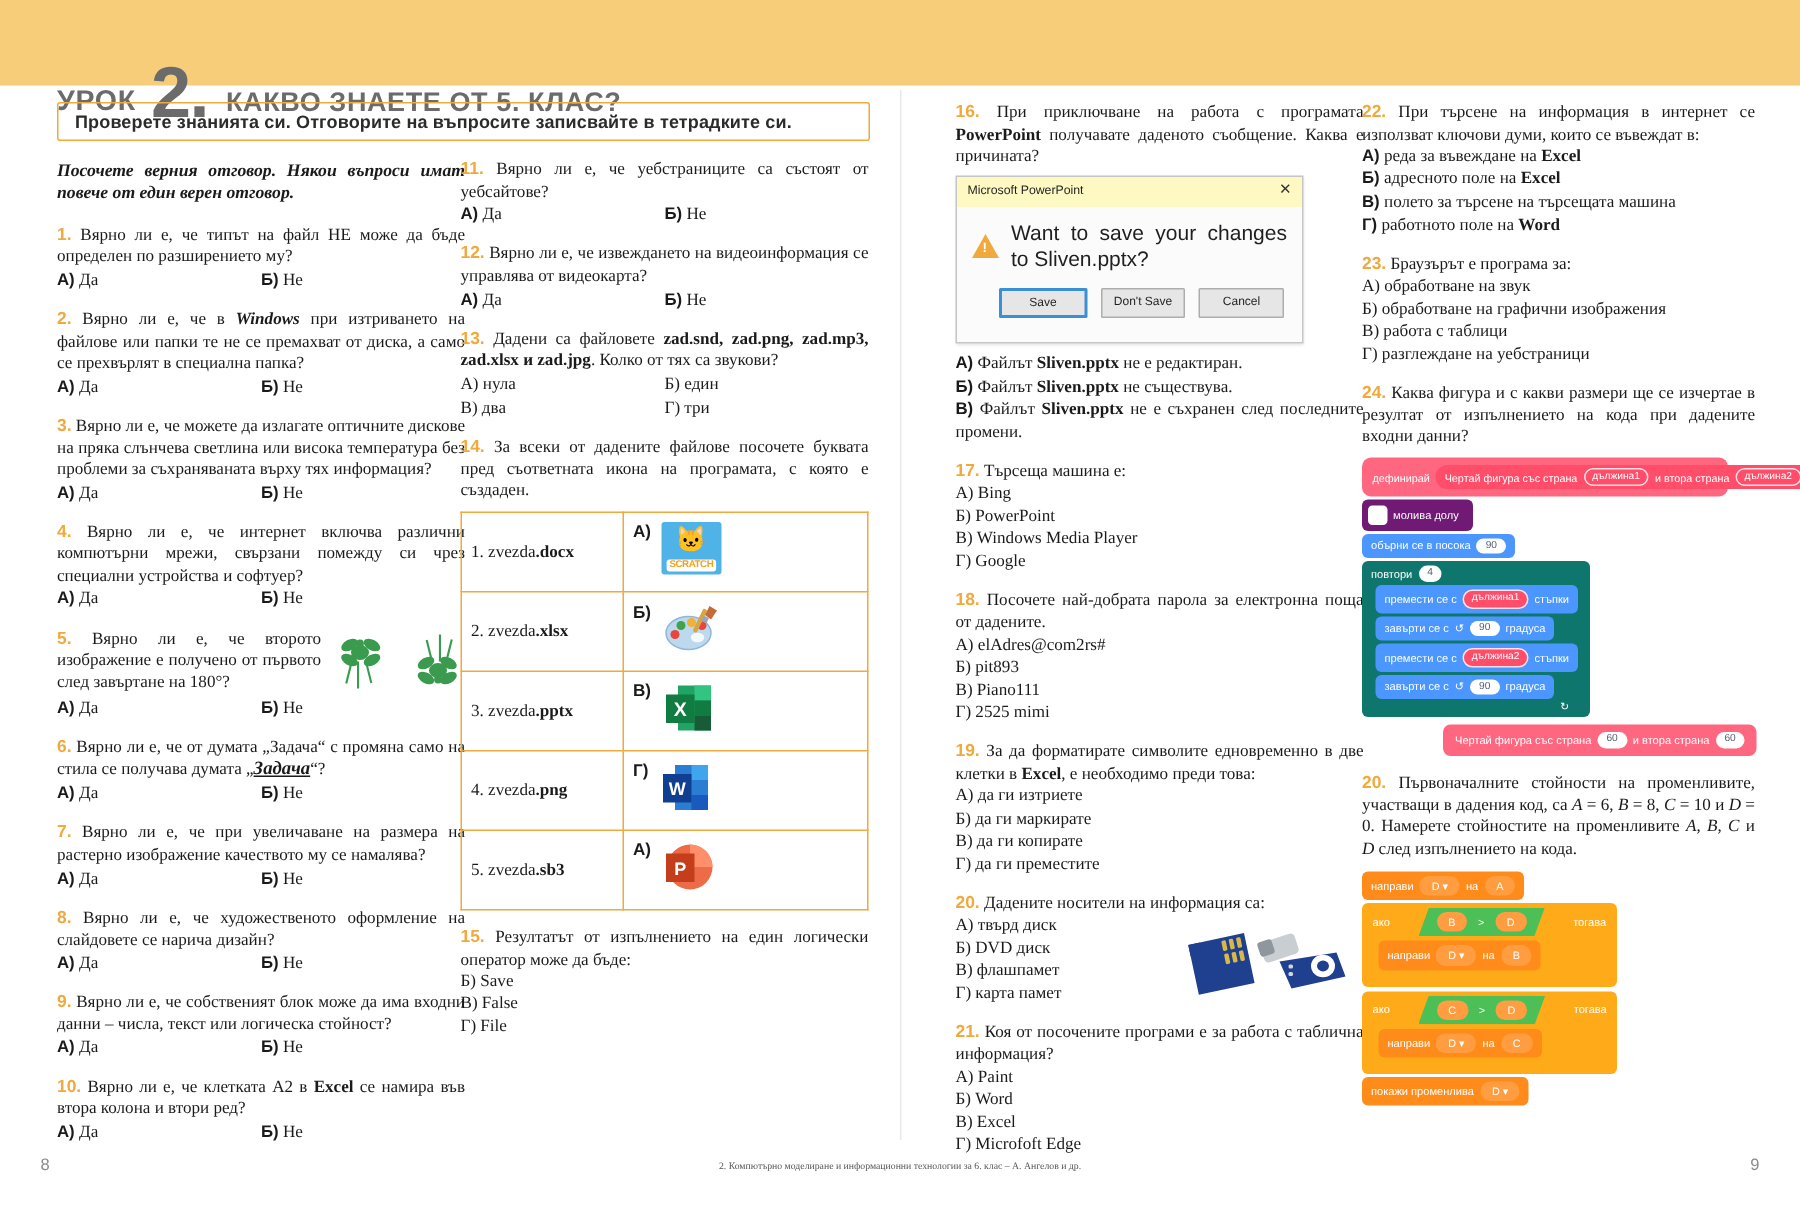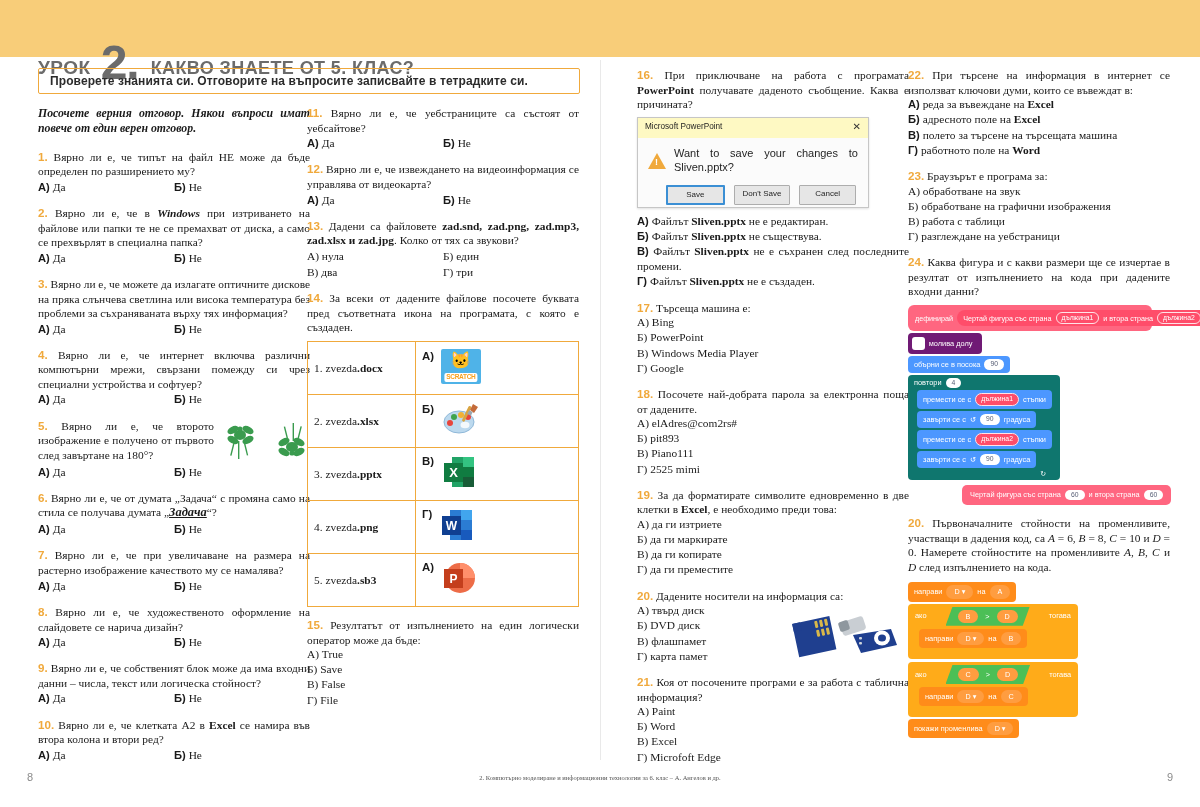--- a/index.html
+++ b/index.html
@@ -136,22 +136,22 @@
   .ppt-close{font-size:10px;color:#333;cursor:default;padding:0 3px;}
   .ppt-body{display:flex;align-items:center;gap:8px;padding:9px 10px 10px 10px;}
   .warn-tri{
     width:0;height:0;border-left:9px solid transparent;border-right:9px solid transparent;
     border-bottom:16px solid #f0a93c;position:relative;flex:0 0 auto;
   }
   .warn-tri:after{
     content:"!";position:absolute;left:-2px;top:4px;color:#fff;
     font-family:"Liberation Sans", sans-serif;font-weight:bold;font-size:9px;
   }
-  .ppt-msg{font-size:11px;color:#1f1f1f;}
-  .ppt-btns{display:flex;gap:9px;padding:0 12px 2px 28px;}
+  .ppt-msg{font-size:14px;color:#1f1f1f;}
+  .ppt-btns{display:flex;gap:9px;padding:0 12px 16px 28px;}
   .ppt-btn{
     font-family:"Liberation Sans", sans-serif;font-size:8px;color:#1f1f1f;
     background:#e6e6e6;border:1px solid #adadad;border-radius:1px;
     padding:3px 0;width:62px;text-align:center;
   }
   .ppt-btn.primary{background:#e6e6e6;border:2px solid #3b8fd4;width:62px;}
 
   
   .media-icons{position:absolute;right:2px;top:18px;width:126px;height:56px;}
 
@@ -479,21 +479,20 @@
           </td>
         </tr>
       </tbody>
         </table>
     </div>
 
     <div class="q" style="margin-top:8px;">
       <span class="qnum">15.</span>
       <span class="qtext">Резултатът от изпълнението на един логически оператор може да бъде:</span>
       <div class="opts-list">
-        <div class="opt">А) True</div>
         <div class="opt">Б) Save</div>
         <div class="opt">В) False</div>
         <div class="opt">Г) File</div>
       </div>
     </div>
   </div>
 
   <div class="col" id="col3" style="top:68px;">
 
     <div class="q">
@@ -514,21 +513,20 @@
           <span class="ppt-btn primary">Save</span>
           <span class="ppt-btn">Don't Save</span>
           <span class="ppt-btn">Cancel</span>
         </div>
       </div>
 
       <div class="opts-list">
         <div class="opt"><span class="ol">А)</span><span> Файлът </span><span class="b">Sliven.pptx</span><span> не е редактиран.</span></div>
         <div class="opt"><span class="ol">Б)</span><span> Файлът </span><span class="b">Sliven.pptx</span><span> не съществува.</span></div>
         <div class="opt"><span class="ol">В)</span><span> Файлът </span><span class="b">Sliven.pptx</span><span> не е съхранен след последните промени.</span></div>
-        <div class="opt"><span class="ol">Г)</span><span> Файлът </span><span class="b">Sliven.pptx</span><span> не е създаден.</span></div>
       </div>
     </div>
 
     <div class="q">
       <span class="qnum">17.</span>
       <span class="qtext">Търсеща машина е:</span>
       <div class="opts-list">
         <div class="opt">А) Bing</div>
         <div class="opt">Б) PowerPoint</div>
         <div class="opt">В) Windows Media Player</div>

